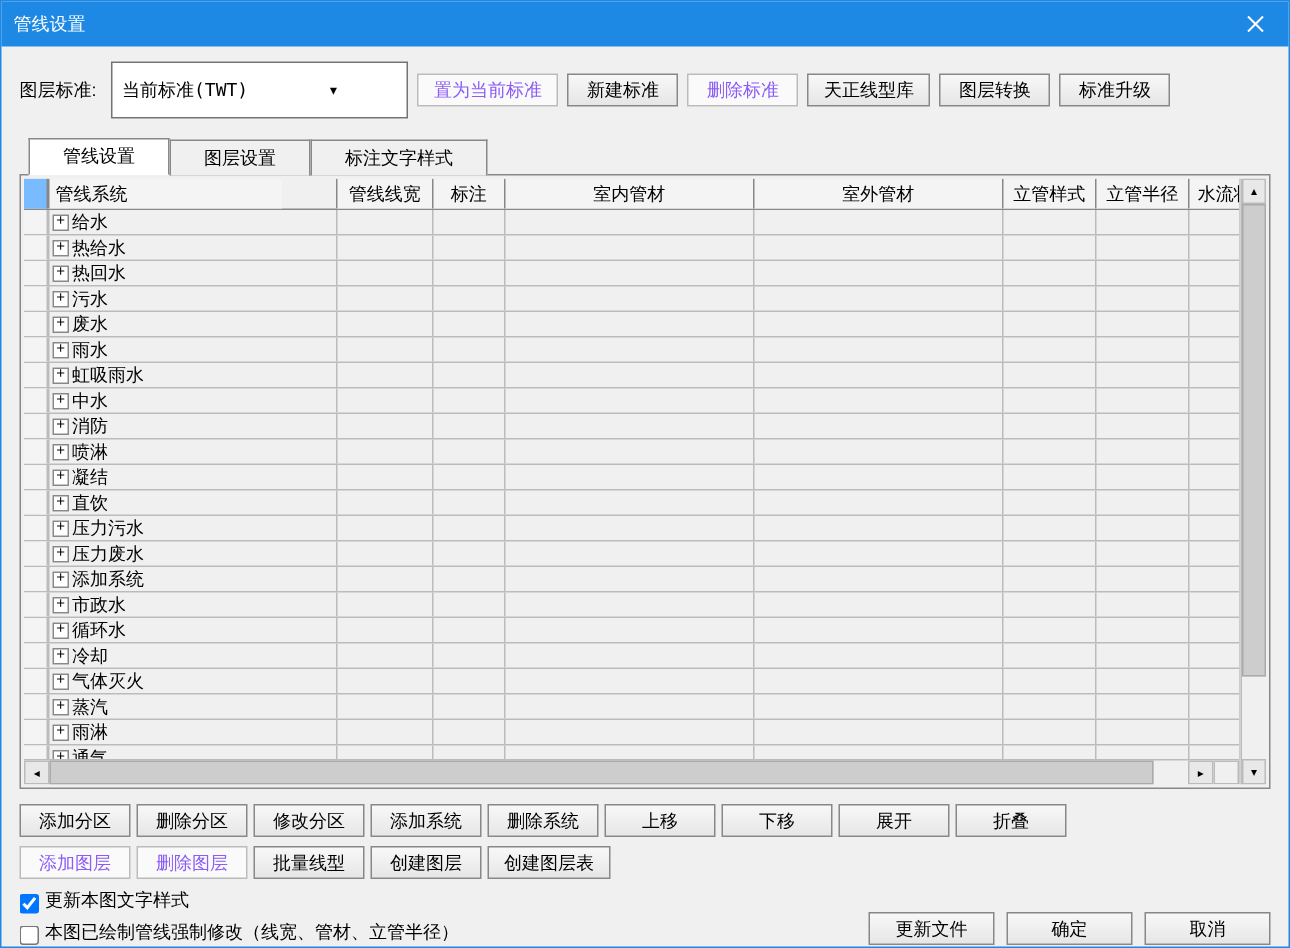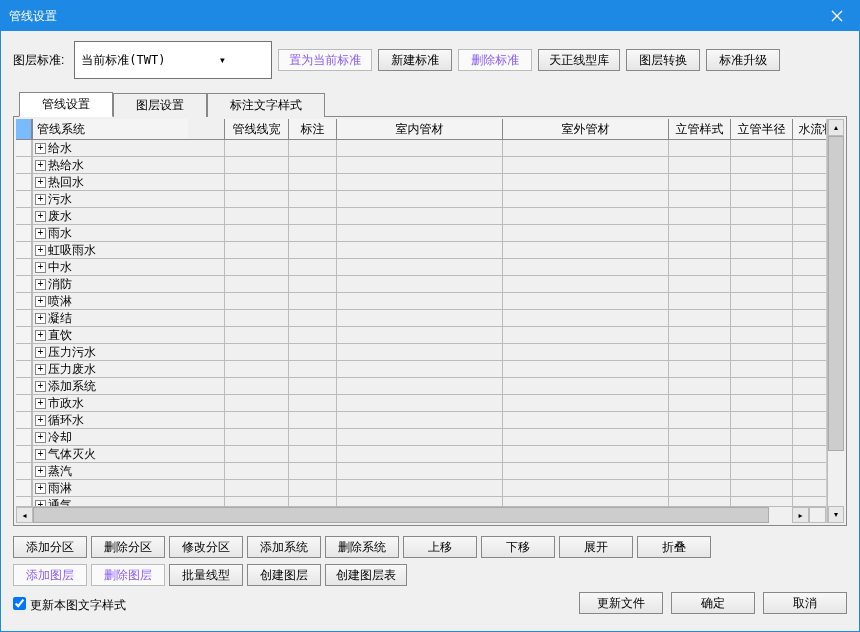--- a/index.html
+++ b/index.html
@@ -38,21 +38,21 @@
   .vscroll .track { flex:1; background:#f0f0f0; position:relative; }
   .vscroll .thumb { position:absolute; top:0; left:0; right:0; height:85%; background:#cdcdcd; border:1px solid #aaa; }
   .hscroll { height:17px; background:#f0f0f0; border-top:1px solid #bbb; display:flex; }
   .hscroll .sbtn { width:17px; border:1px solid #bbb; background:#e8e8e8; display:flex; align-items:center; justify-content:center; font-size:8px;}
   .hscroll .track { flex:1; position:relative; }
   .hscroll .thumb { position:absolute; left:0; top:0; bottom:0; width:97%; background:#cdcdcd; border:1px solid #aaa; }
   .hscroll .corner { width:17px; background:#f0f0f0; border:1px solid #bbb; }
   .btnrow { display:flex; align-items:center; gap:4px; margin-top:10px; }
   .footer { margin-top:6px; display:flex; align-items:flex-end; gap:8px; }
   .checks { flex:1; display:flex; flex-direction:column; gap:4px; }
-  .chk { display:flex; align-items:flex-start; gap:4px; }
+  .chk { display:flex; align-items:flex-end; gap:4px; }
   .chk input { width:13px; height:13px; }
   
   .c0 { width:16px; flex:0 0 16px; }
   .c1 { width:156px; flex:0 0 156px; justify-content:flex-start;}
   .c2 { width:64px;  flex:0 0 64px;margin-left:36px; }
   .c3 { width:48px;  flex:0 0 48px; }
   .c4 { width:166px; flex:0 0 166px; }
   .c5 { width:166px; flex:0 0 166px; }
   .c6 { width:62px;  flex:0 0 62px; }
   .c7 { width:62px;  flex:0 0 62px; }
@@ -483,20 +483,24 @@
       <button class="btn">创建图层</button>
       <button class="btn">创建图层表</button>
     </div>
 
     <div class="footer">
       <div class="checks">
         <label class="chk">
           <input type="checkbox" checked="" style="">
           <span>更新本图文字样式</span>
         </label>
+        <label class="chk">
+          <input type="checkbox" style="">
+          <span>本图已绘制管线强制修改（线宽、管材、立管半径）</span>
+        </label>
       </div>
       <button class="btn" style="min-width:84px;">更新文件</button>
       <button class="btn" style="min-width:84px;">确定</button>
       <button class="btn" style="min-width:84px;">取消</button>
     </div>
 
   </div>
 </div>
 
 </body></html>

